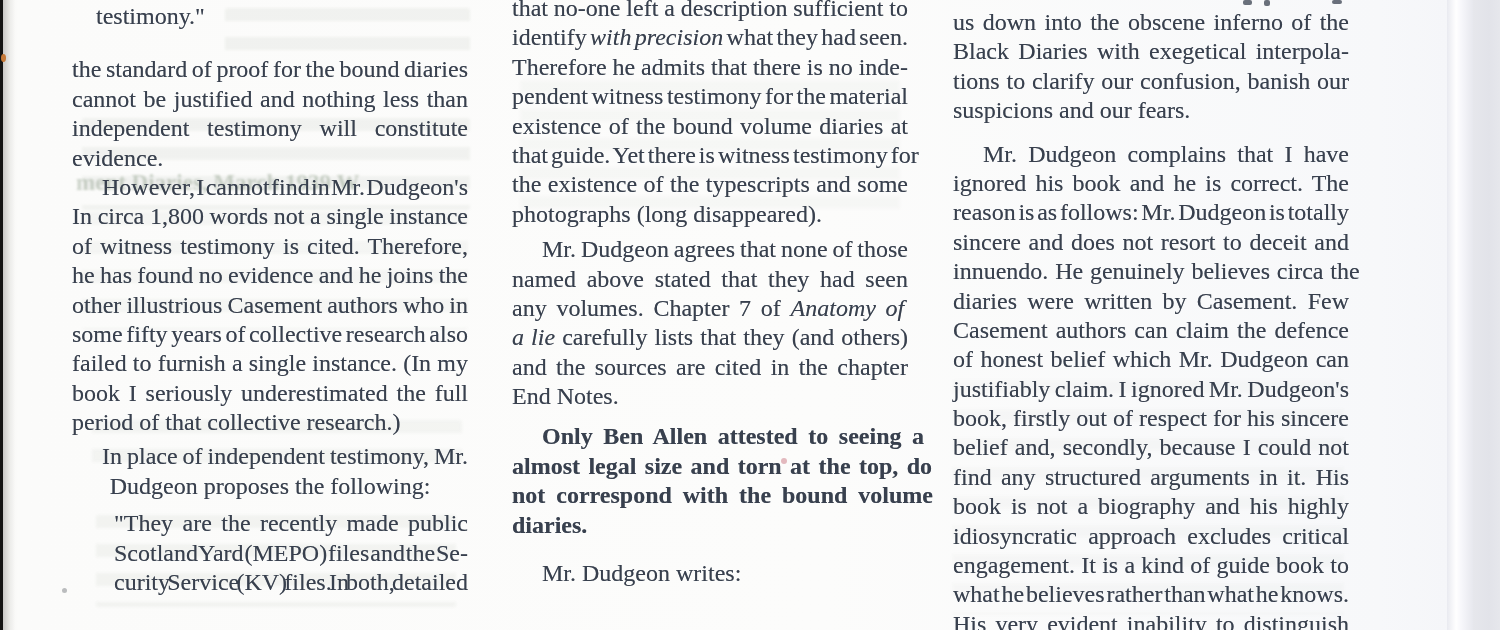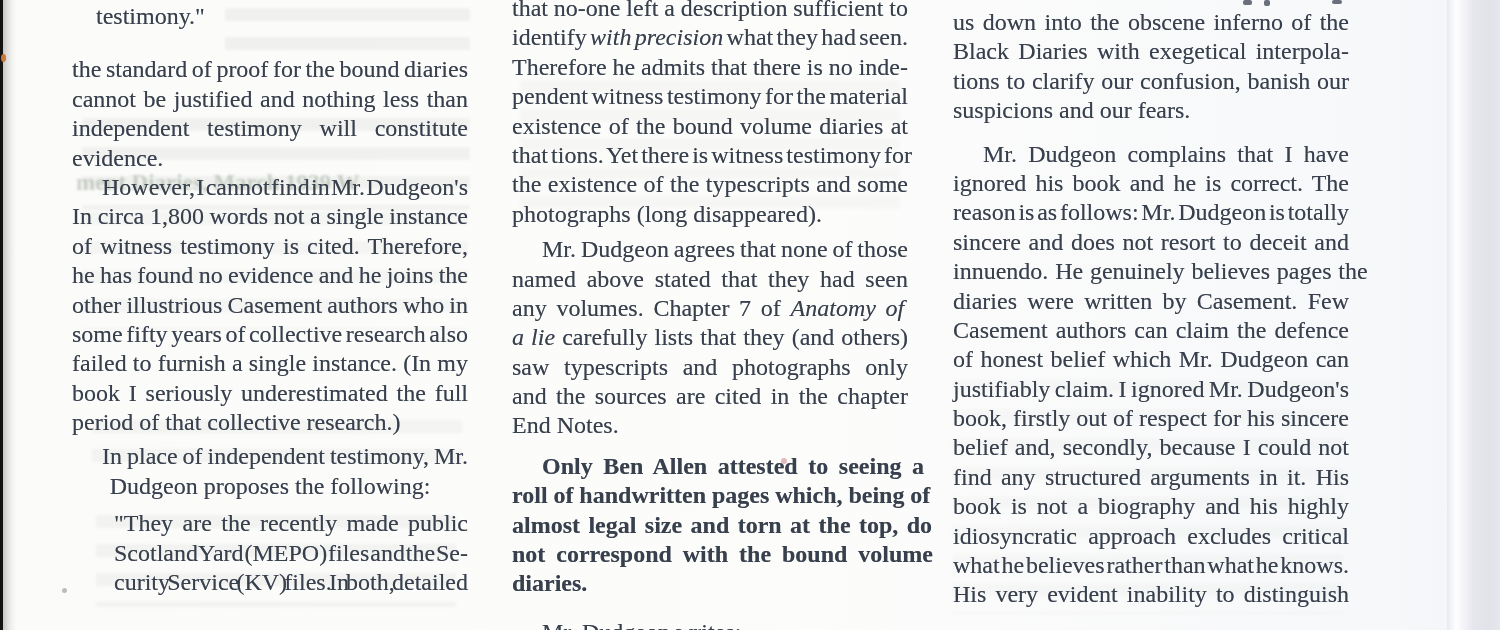--- a/index.html
+++ b/index.html
@@ -98,66 +98,65 @@
         <div class="line" style="word-spacing: -8.75781px;"><span>curity Service (KV) files. In both, detailed</span></div>
       </div>
     </div>
   <div class="col" id="col-mid">
       <div class="block" style="margin-top: 0px;">
         <div class="line" style="word-spacing: -0.130208px;"><span>that no-one left a description sufficient to</span></div>
         <div class="line" style="word-spacing: -2.61979px;"><span>identify </span><i>with precision</i><span> what they had seen.</span></div>
         <div class="line" style="word-spacing: -0.0736607px;"><span>Therefore he admits that there is no inde-</span></div>
         <div class="line" style="word-spacing: -2.5125px;"><span>pendent witness testimony for the material</span></div>
         <div class="line" style="word-spacing: 1.35156px;"><span>existence of the bound volume diaries at</span></div>
-        <div class="line" style="word-spacing: -2.94643px;"><span>that tions. Yet there is witness testimony for</span></div>
+        <div class="line" style="word-spacing: -2.94643px;"><span>that guide. Yet there is witness testimony for</span></div>
         <div class="line" style="word-spacing: 0.463542px;"><span>the existence of the typescripts and some</span></div>
         <div class="line pl"><span>photographs (long disappeared).</span></div>
       </div>
       <div class="block" style="margin-top: 6px;">
         <div class="line" style="padding-left: 30px; word-spacing: -1.09635px;"><span>Mr. Dudgeon agrees that none of those</span></div>
         <div class="line" style="word-spacing: 4.6875px;"><span>named above stated that they had seen</span></div>
         <div class="line" style="word-spacing: 3.72321px;"><span>any volumes.  Chapter 7 of </span><i>Anatomy of</i></div>
         <div class="line" style="word-spacing: 1.0625px;"><i>a lie</i><span> carefully lists that they (and others)</span></div>
-        <div class="line" style="word-spacing: 8.67969px;"><span>saw typescripts and photographs only</span></div>
         <div class="line" style="word-spacing: 3.35714px;"><span>and the sources are cited in the chapter</span></div>
         <div class="line pl"><span>End Notes.</span></div>
       </div>
       <div class="block" style="margin-top: 11px; font-weight: bold;">
         <div class="line" style="padding-left: 30px; word-spacing: 4.56771px;"><span>Only Ben Allen attested to seeing a</span></div>
-        <div class="line" style="word-spacing: -0.09375px;"><span>roll of handwritten pages which, being of</span></div>
         <div class="line" style="word-spacing: 2.42773px;"><span>almost legal size and torn at the top, do</span></div>
         <div class="line" style="word-spacing: 4.94375px;"><span>not correspond with the bound volume</span></div>
         <div class="line pl"><span>diaries.</span></div>
       </div>
       <div class="block" style="margin-top: 19px;">
         <div class="line pl" style="padding-left: 30px;"><span>Mr. Dudgeon writes:</span></div>
       </div>
     </div>
   <div class="col" id="col-right">
       <div class="block" style="margin-top: 0px;">
         <div class="line" style="word-spacing: 2.39286px;"><span>us down into the obscene inferno of the</span></div>
         <div class="line" style="word-spacing: 3.37109px;"><span>Black Diaries with exegetical interpola-</span></div>
         <div class="line" style="word-spacing: 0.789062px;"><span>tions to clarify our confusion, banish our</span></div>
         <div class="line pl"><span>suspicions and our fears.</span></div>
       </div>
       <div class="block" style="margin-top: 14px;">
         <div class="line" style="padding-left: 30px; word-spacing: 5.2125px;"><span>Mr. Dudgeon complains that I have</span></div>
         <div class="line" style="word-spacing: 3.125px;"><span>ignored his book and he is correct. The</span></div>
         <div class="line" style="word-spacing: -3.23438px;"><span>reason is as follows: Mr. Dudgeon is totally</span></div>
         <div class="line" style="word-spacing: 1.63839px;"><span>sincere and does not resort to deceit and</span></div>
-        <div class="line" style="word-spacing: 0.821875px;"><span>innuendo. He genuinely believes pages the</span></div>
+        <div class="line" style="word-spacing: 0.821875px;"><span>innuendo. He genuinely believes circa the</span></div>
         <div class="line" style="word-spacing: 4.2875px;"><span>diaries were written by Casement. Few</span></div>
         <div class="line" style="word-spacing: 2.03437px;"><span>Casement authors can claim the defence</span></div>
         <div class="line" style="word-spacing: 1.46094px;"><span>of honest belief which Mr. Dudgeon can</span></div>
         <div class="line" style="word-spacing: -1.51875px;"><span>justifiably claim. I ignored Mr. Dudgeon's</span></div>
         <div class="line"><span>book, firstly out of respect for his sincere</span></div>
         <div class="line" style="word-spacing: 1.17188px;"><span>belief and, secondly, because I could not</span></div>
         <div class="line" style="word-spacing: 3.30469px;"><span>find any structured arguments in it. His</span></div>
         <div class="line" style="word-spacing: 3.90848px;"><span>book is not a biography and his highly</span></div>
         <div class="line" style="word-spacing: 5.16667px;"><span>idiosyncratic approach excludes critical</span></div>
+        <div class="line" style="word-spacing: 0.259766px;"><span>engagement. It is a kind of guide book to</span></div>
         <div class="line" style="word-spacing: -4.17188px;"><span>what he believes rather than what he knows.</span></div>
         <div class="line" style="word-spacing: 3.07187px;"><span>His very evident inability to distinguish</span></div>
       </div>
     </div>
 
   <div class="edge-left-dark"></div>
   <div class="edge-left-shade"></div>
   <div class="edge-right-ridge"></div>
   <div class="edge-right-band"></div>
 

